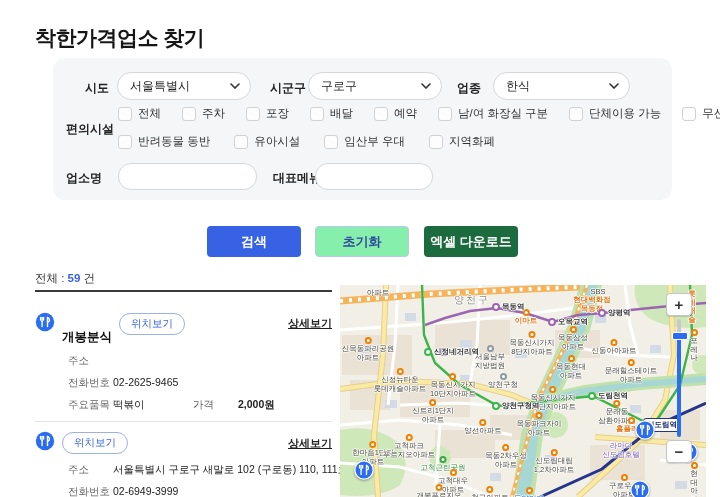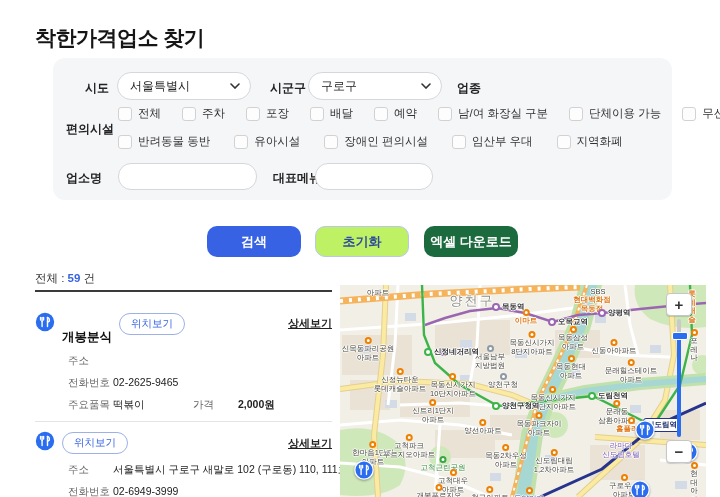--- a/index.html
+++ b/index.html
@@ -17,24 +17,24 @@
        font-size:12px;color:#222;box-sizing:border-box;cursor:pointer;}
   .sel svg{flex:0 0 auto;}
   .inp{position:absolute;height:27px;border:1px solid #d5d7dc;border-radius:13px;background:#fff;
        padding:0 10px;font-size:12px;box-sizing:border-box;outline:none;}
   .cbrow{position:absolute;display:flex;align-items:center;}
   .cb{display:flex;align-items:center;gap:6px;cursor:pointer;}
   .cb .box{width:14px;height:14px;background:#fdfdfd;border:1px solid #d2d2d2;border-radius:3px;box-sizing:border-box;}
   .cb .cbt{font-size:11.5px;color:#333;white-space:nowrap;}
 
   
-  .btn{position:absolute;top:226px;width:94px;height:31px;border-radius:10px;font-size:13px;font-weight:700;
+  .btn{position:absolute;top:226px;width:94px;height:31px;border-radius:4px;font-size:13px;font-weight:700;
        display:flex;align-items:center;justify-content:center;cursor:pointer;box-sizing:border-box;}
   #btn-search{left:207px;background:#3662e3;color:#fff;}
-  #btn-reset{left:315px;background:#bef264;border:1px solid #b9c6ee;color:#2f4a9e;}
+  #btn-reset{left:315px;background:#86efac;border:1px solid #b9c6ee;color:#2f4a9e;}
   #btn-excel{left:424px;background:#1c6b3f;color:#fff;}
 
   
   #total-line{position:absolute;left:35px;top:271px;font-size:11.5px;color:#333;}
   #total-line .cnt{color:#3662e3;font-weight:700;}
   #store-list{position:absolute;left:35px;top:290px;width:297px;border-top:2px solid #3a3a3a;}
   .card{padding:9px 0 9px;border-bottom:1px solid #e4e4e4;}
   .chead{display:flex;align-items:center;gap:7px;}
   .cname{font-size:12.5px;font-weight:700;color:#111;white-space:nowrap;margin-top:28px;}
   .locbtn{border:1px solid #9db1e8;color:#3662e3;border-radius:12px;padding:3px 11px;font-size:10.5px;background:#fff;cursor:pointer;white-space:nowrap;}
@@ -50,21 +50,21 @@
   #map{position:absolute;left:340px;top:285px;width:366px;height:212px;overflow:hidden;background:#f2efe7;cursor:grab;}
   #map-base{position:absolute;left:0;top:0;}
   #map-labels{position:absolute;left:0;top:0;width:100%;height:100%;}
   .ml{position:absolute;transform:translate(-50%,0);text-align:center;white-space:pre-line;
       font-size:7.5px;line-height:1.15;color:#45443f;
       text-shadow:1px 0 0 #fff,-1px 0 0 #fff,0 1px 0 #fff,0 -1px 0 #fff;}
   .ml.orange{color:#e07818;font-weight:700;}
   .ml.violet{color:#7a5bb5;}
   .ml.blue{color:#2b66c9;}
   .ml.green{color:#2e8b3a;}
-  .ml.district{color:#8d8d86;font-size:13px;letter-spacing:2px;}
+  .ml.district{color:#8d8d86;font-size:10px;letter-spacing:2px;}
   .ml.hasdot::before{content:"";display:block;margin:0 auto 1px;width:7px;height:7px;border-radius:50%;
       background:#fff;border:2px solid #ef8000;box-sizing:border-box;}
   .ml.gov.hasdot::before{border-color:#8d99a5;}
   .ml.green.hasdot::before{border-color:#3aa545;}
   .st{position:absolute;transform:translate(0,-50%);font-size:7.5px;font-weight:600;color:#333;padding-left:10px;
       text-shadow:1px 0 0 #fff,-1px 0 0 #fff,0 1px 0 #fff,0 -1px 0 #fff;white-space:nowrap;}
   .st::before{content:"";position:absolute;left:0;top:50%;transform:translateY(-50%);width:8px;height:8px;
       border-radius:50%;background:#fff;border:2px solid #999;box-sizing:border-box;}
   .st.l5::before{border-color:#9a66b2;}
   .st.l2::before{border-color:#3cb44a;}
@@ -96,20 +96,26 @@
       </svg>
   </div>
   <span class="flabel" style="left:217px;top:22px">시군구</span>
   <div class="sel" style="left:255px;top:14px;width:134px">
     <span>구로구</span>
     <svg width="10" height="6" viewBox="0 0 10 6">
         <path d="M1 1l4 4 4-4" fill="none" stroke="#333" stroke-width="1.6" stroke-linecap="round"></path>
       </svg>
   </div>
   <span class="flabel" style="left:404px;top:22px">업종</span>
+  <div class="sel" style="left:440px;top:14px;width:137px">
+    <span>한식</span>
+    <svg width="10" height="6" viewBox="0 0 10 6">
+        <path d="M1 1l4 4 4-4" fill="none" stroke="#333" stroke-width="1.6" stroke-linecap="round"></path>
+      </svg>
+  </div>
 
   <span class="flabel" style="left:13px;top:63px">편의시설</span>
   <div id="amen-row1" class="cbrow" style="left:65px;top:48px;gap:21px">
       <label class="cb">
         <span class="box"></span>
         <span class="cbt">전체</span>
       </label>
       <label class="cb">
         <span class="box"></span>
         <span class="cbt">주차</span>
@@ -140,24 +146,20 @@
       </label>
     </div>
   <div id="amen-row2" class="cbrow" style="left:65px;top:76px;gap:24px">
       <label class="cb">
         <span class="box"></span>
         <span class="cbt">반려동물 동반</span>
       </label>
       <label class="cb">
         <span class="box"></span>
         <span class="cbt">유아시설</span>
-      </label>
-      <label class="cb">
-        <span class="box"></span>
-        <span class="cbt">장애인 편의시설</span>
       </label>
       <label class="cb">
         <span class="box"></span>
         <span class="cbt">임산부 우대</span>
       </label>
       <label class="cb">
         <span class="box"></span>
         <span class="cbt">지역화폐</span>
       </label>
     </div>

